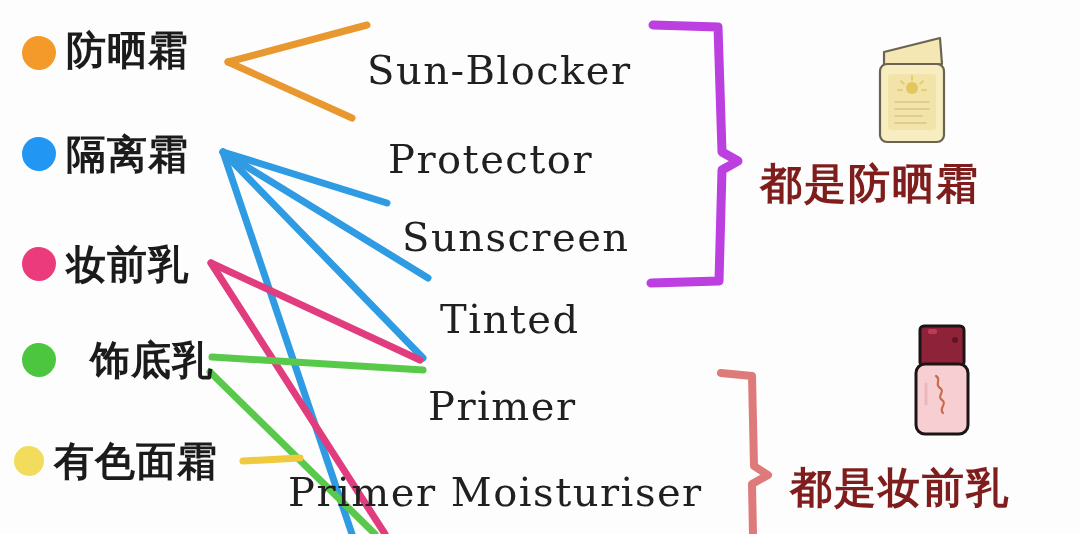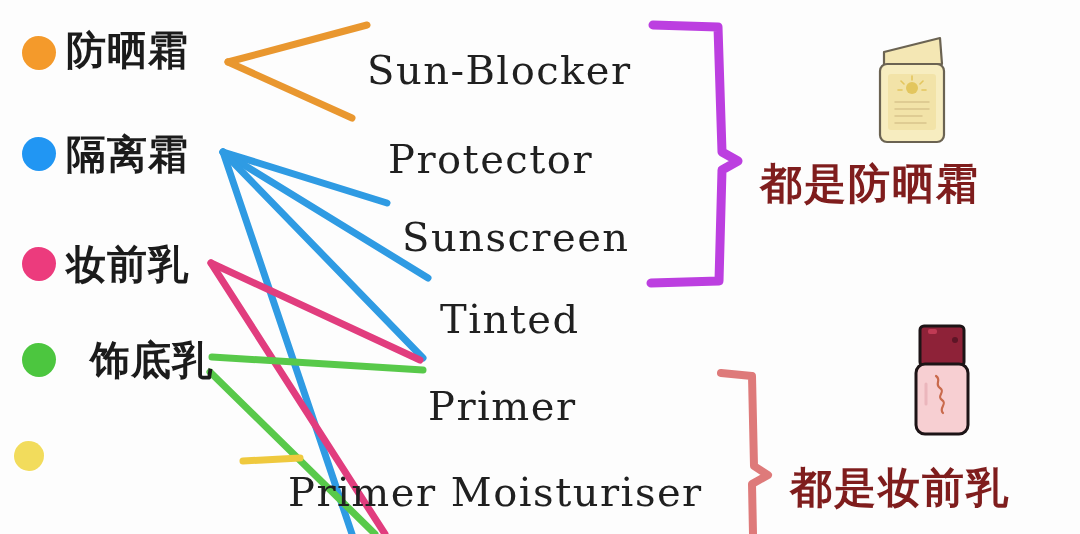--- a/index.html
+++ b/index.html
@@ -123,20 +123,21 @@
     <span class="cn-label">妆前乳</span>
   </div>
 
   <div class="cn-row" style="left:22px; top:340px;gap:34px;">
     <span class="dot" style="background:#4CC63F"></span>
     <span class="cn-label">饰底乳</span>
   </div>
 
   <div class="cn-row" style="left:14px; top:441px;">
     <span class="dot sm" style="background:#F2DC5C"></span>
+    <span class="cn-label">有色面霜</span>
   </div>
 
   <div class="en-term" style="left:367px; top:18px;">Sun-Blocker</div>
   <div class="en-term" style="left:388px; top:107px;">Protector</div>
   <div class="en-term" style="left:402px; top:185px;">Sunscreen</div>
   <div class="en-term" style="left:440px; top:267px;">Tinted</div>
   <div class="en-term" style="left:428px; top:354px;">Primer</div>
   <div class="en-term" style="left:288px; top:440px;">Primer Moisturiser</div>
 
   <svg class="bottle" style="left:862px; top:28px;" width="112" height="118" viewBox="0 0 112 118">

